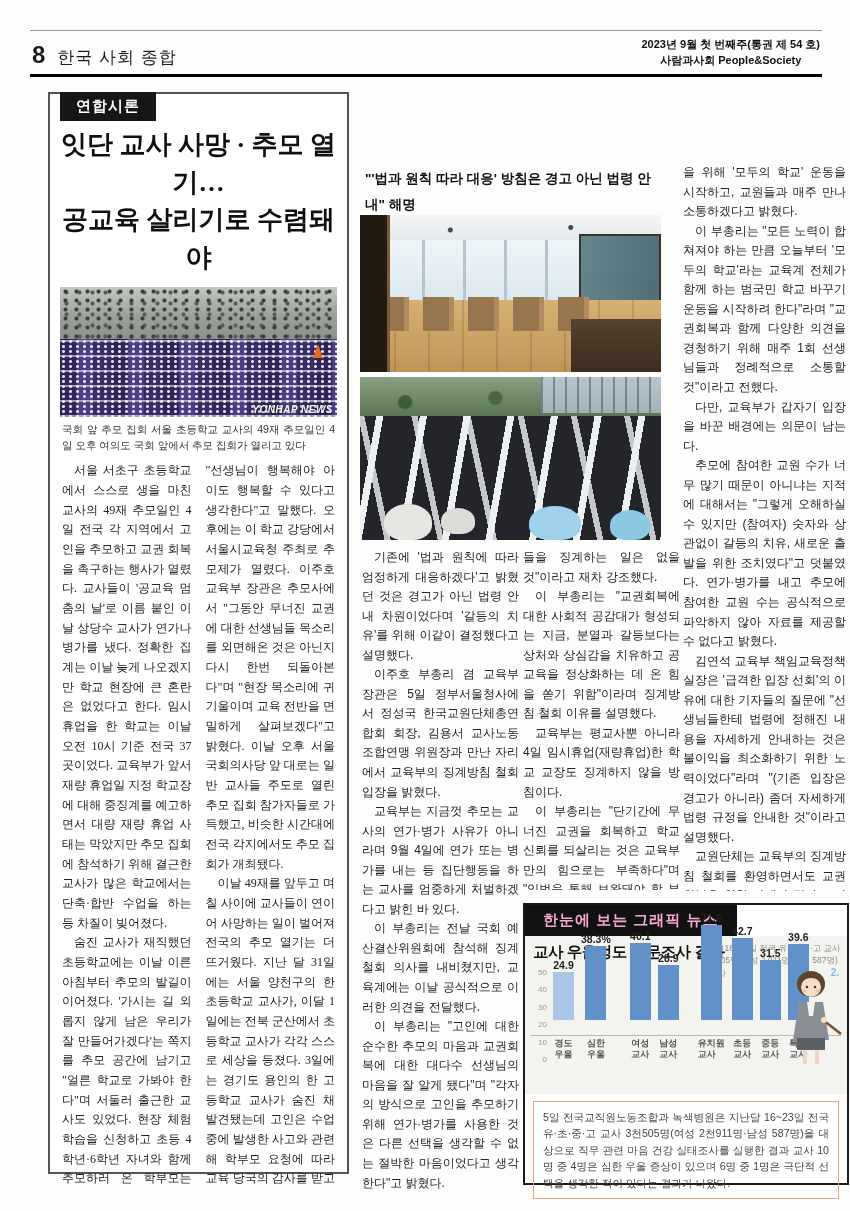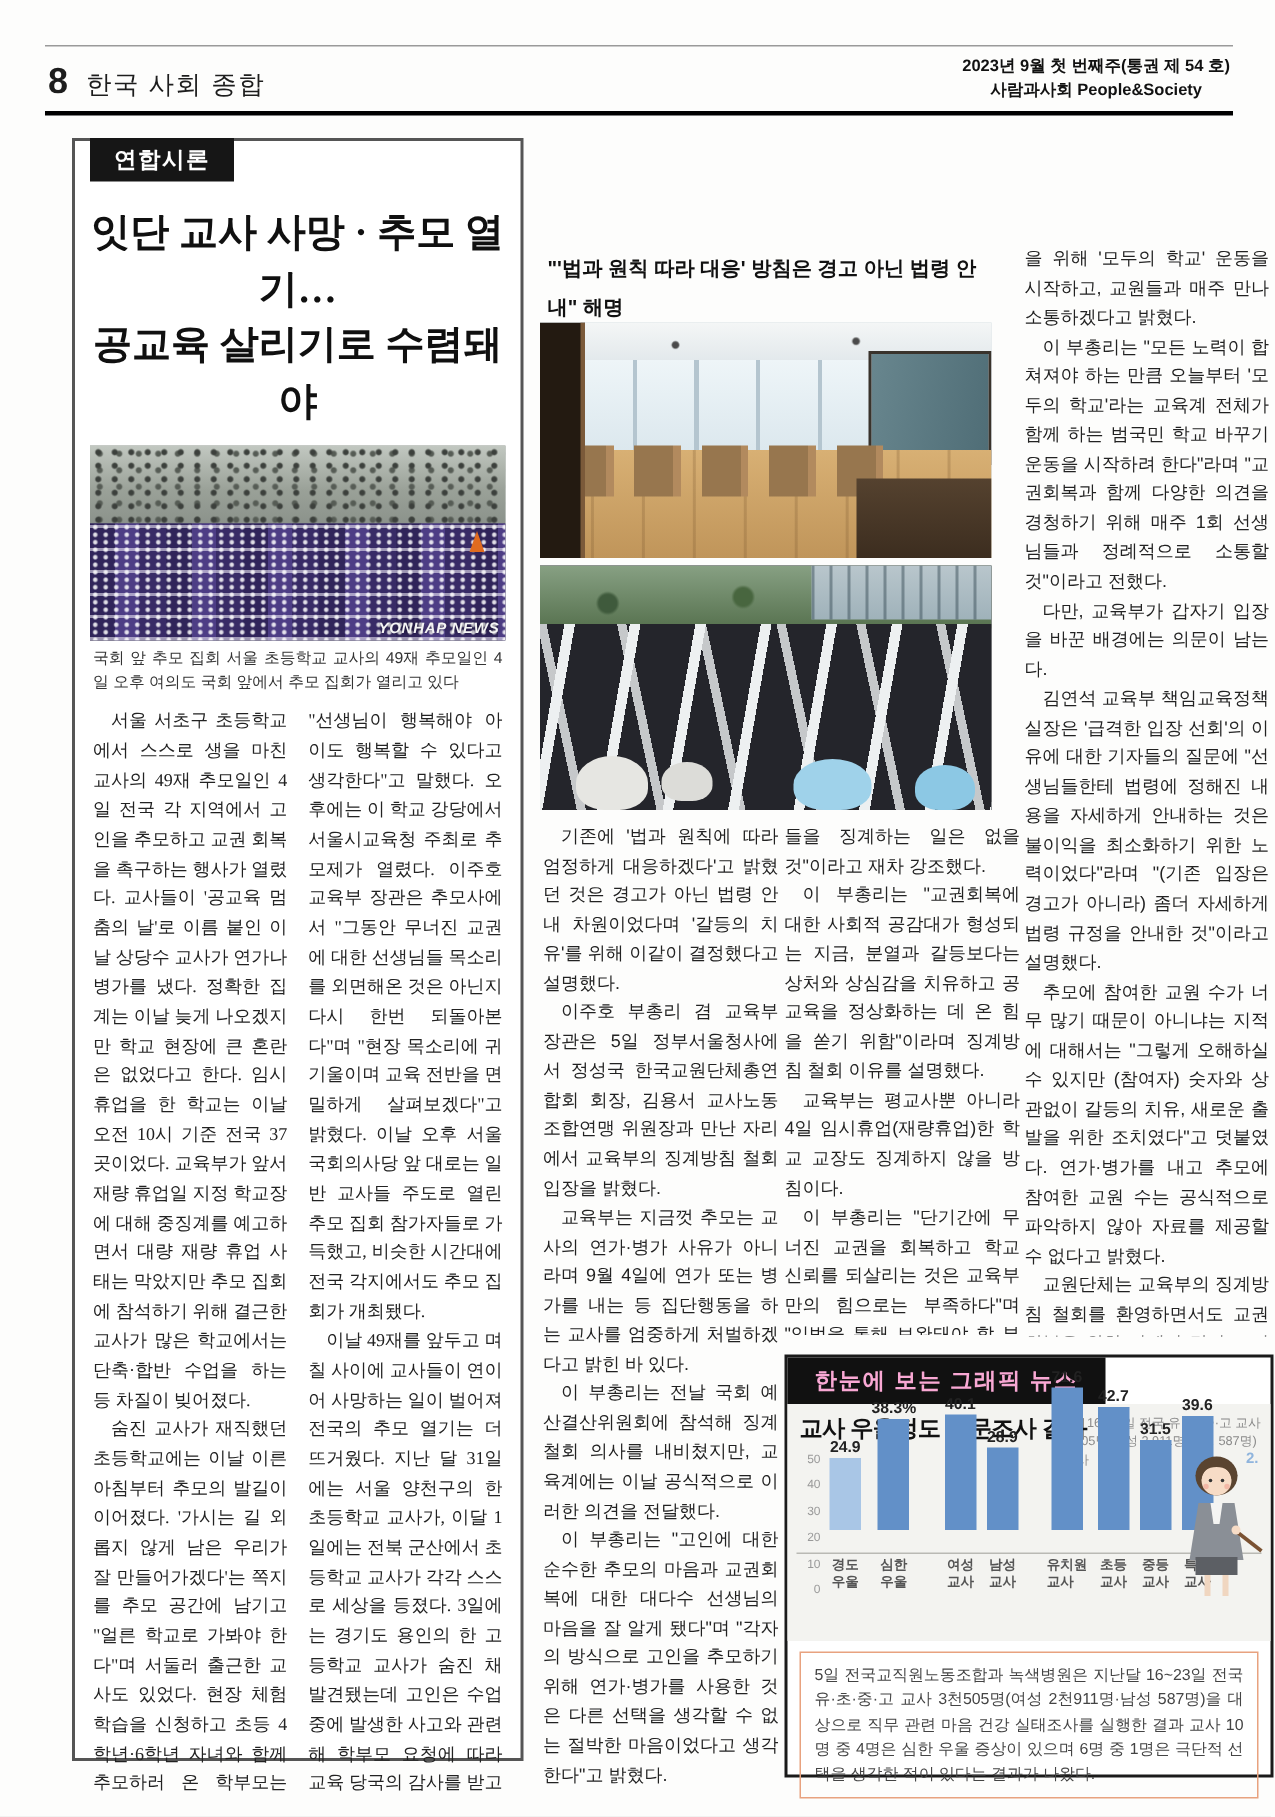--- a/index.html
+++ b/index.html
@@ -11,21 +11,21 @@
   #hdr .row{display:flex;justify-content:space-between;align-items:flex-end;padding:6px 2px 5px 2px;}
   #hdr .left{display:flex;align-items:baseline;gap:12px;}
   #hdr .pnum{font-size:24px;font-weight:bold;}
   #hdr .sect{font-size:17px;font-weight:normal;letter-spacing:1px;}
   #hdr .right{text-align:center;font-size:11px;font-weight:bold;line-height:1.45;color:#111;}
   #hdr .thick{border-top:3px solid #000;}
   
   #edbox{position:absolute;left:48px;top:92px;width:297px;height:1078px;border:2px solid #555;background:#fff;}
   #kicker{position:absolute;left:10px;top:-2px;background:#161616;color:#fff;font-weight:bold;
           font-size:15px;padding:5px 16px;letter-spacing:1px;}
-  #ed-head{margin:42px 8px 10px 8px;text-align:center;font-family:"Liberation Serif",serif;
+  #ed-head{margin:32px 8px 10px 8px;text-align:center;font-family:"Liberation Serif",serif;
            font-size:26px;font-weight:600;line-height:1.45;color:#101010;}
   #ed-photo{position:relative;margin:8px 10px 4px 10px;height:130px;overflow:hidden;background:#8f988f;}
   .lp-top{position:absolute;left:0;top:0;width:100%;height:42%;
      background-image:radial-gradient(circle 2px,#3c403c 0 1.5px,transparent 2.5px),
                       radial-gradient(circle 2px,#565c55 0 1.5px,transparent 2.5px),
                       linear-gradient(#c2c8c1,#9aa198 55%,#8a918a);
      background-size:11px 9px,13px 11px,100% 100%;}
   .lp-signs{position:absolute;left:0;bottom:0;width:100%;height:60%;background-color:#3d2f66;
      background-image:
        radial-gradient(circle 1px,rgba(255,255,255,.85) 0 1px,transparent 2px),
@@ -192,22 +192,22 @@
     <p>이 부총리는 "교권회복에 대한 사회적 공감대가 형성되는 지금, 분열과 갈등보다는 상처와 상심감을 치유하고 공교육을 정상화하는 데 온 힘을 쏟기 위함"이라며 징계방침 철회 이유를 설명했다.</p>
     <p>교육부는 평교사뿐 아니라 4일 임시휴업(재량휴업)한 학교 교장도 징계하지 않을 방침이다.</p>
     <p>이 부총리는 "단기간에 무너진 교권을 회복하고 학교 신뢰를 되살리는 것은 교육부만의 힘으로는 부족하다"며 "입법을 통해 보완돼야 할 부분, 학부모님들이 협조할 부분, 지역사회가 보다 적극적으로 참여하고 도움 줘야 한 부분이 많다"고 말했다.</p>
 
   </div>
 
   <div id="acol3" class="acol">
     <p class="cont">을 위해 '모두의 학교' 운동을 시작하고, 교원들과 매주 만나 소통하겠다고 밝혔다.</p>
     <p>이 부총리는 "모든 노력이 합쳐져야 하는 만큼 오늘부터 '모두의 학교'라는 교육계 전체가 함께 하는 범국민 학교 바꾸기 운동을 시작하려 한다"라며 "교권회복과 함께 다양한 의견을 경청하기 위해 매주 1회 선생님들과 정례적으로 소통할 것"이라고 전했다.</p>
     <p>다만, 교육부가 갑자기 입장을 바꾼 배경에는 의문이 남는다.</p>
+    <p>추모에 참여한 교원 수가 너무 많기 때문이 아니냐는 지적에 대해서는 "그렇게 오해하실 수 있지만 (참여자) 숫자와 상관없이 갈등의 치유, 새로운 출발을 위한 조치였다"고 덧붙였다. 연가·병가를 내고 추모에 참여한 교원 수는 공식적으로 파악하지 않아 자료를 제공할 수 없다고 밝혔다.</p>
     <p>김연석 교육부 책임교육정책실장은 '급격한 입장 선회'의 이유에 대한 기자들의 질문에 "선생님들한테 법령에 정해진 내용을 자세하게 안내하는 것은 불이익을 최소화하기 위한 노력이었다"라며 "(기존 입장은 경고가 아니라) 좀더 자세하게 법령 규정을 안내한 것"이라고 설명했다.</p>
-    <p>추모에 참여한 교원 수가 너무 많기 때문이 아니냐는 지적에 대해서는 "그렇게 오해하실 수 있지만 (참여자) 숫자와 상관없이 갈등의 치유, 새로운 출발을 위한 조치였다"고 덧붙였다. 연가·병가를 내고 추모에 참여한 교원 수는 공식적으로 파악하지 않아 자료를 제공할 수 없다고 밝혔다.</p>
     <p>교원단체는 교육부의 징계방침 철회를 환영하면서도 교권회복을 위한 과제가 많다고 지적했다.</p>
 
   </div>
 
   <div id="gbox">
     <div id="gbox-hdr">한눈에 보는 그래픽 뉴스</div>
     <div id="chart">
       <div id="c-title">교사 우울정도 설문조사 결과</div>
       <div id="c-sub">8월 16~23일 전국 유·초·중·고 교사 3,505명(여성 2,911명·남성 587명) 조사</div>
       <div id="yticks">

